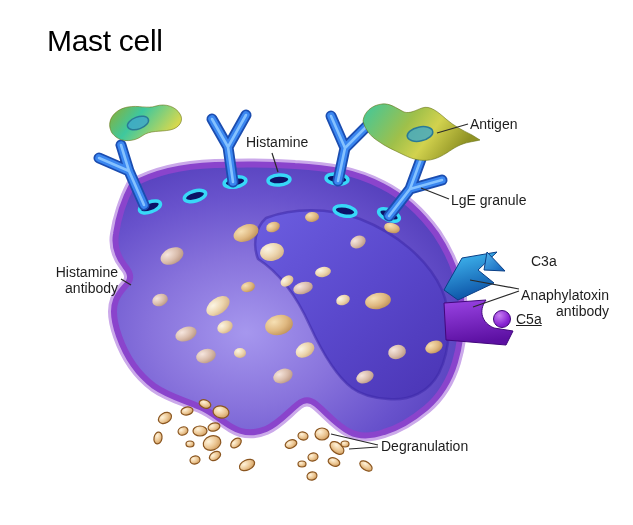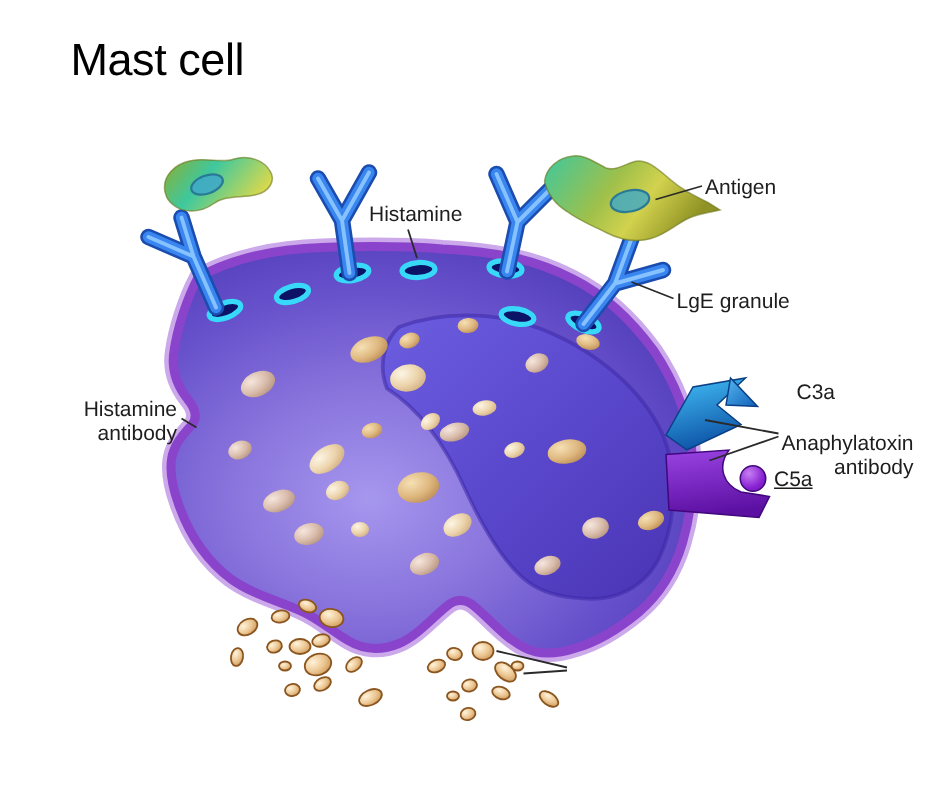--- a/index.html
+++ b/index.html
@@ -252,13 +252,14 @@
   </div>
 
   <div class="lbl lbl-c3a">C3a</div>
 
   <div class="lbl lbl-anaphylatoxin">
     <span>Anaphylatoxin</span><br>
     <span>antibody</span>
   </div>
 
   <div class="lbl lbl-c5a">C5a</div>
+  <div class="lbl lbl-degranulation">Degranulation</div>
 </div>
 
 </body></html>

